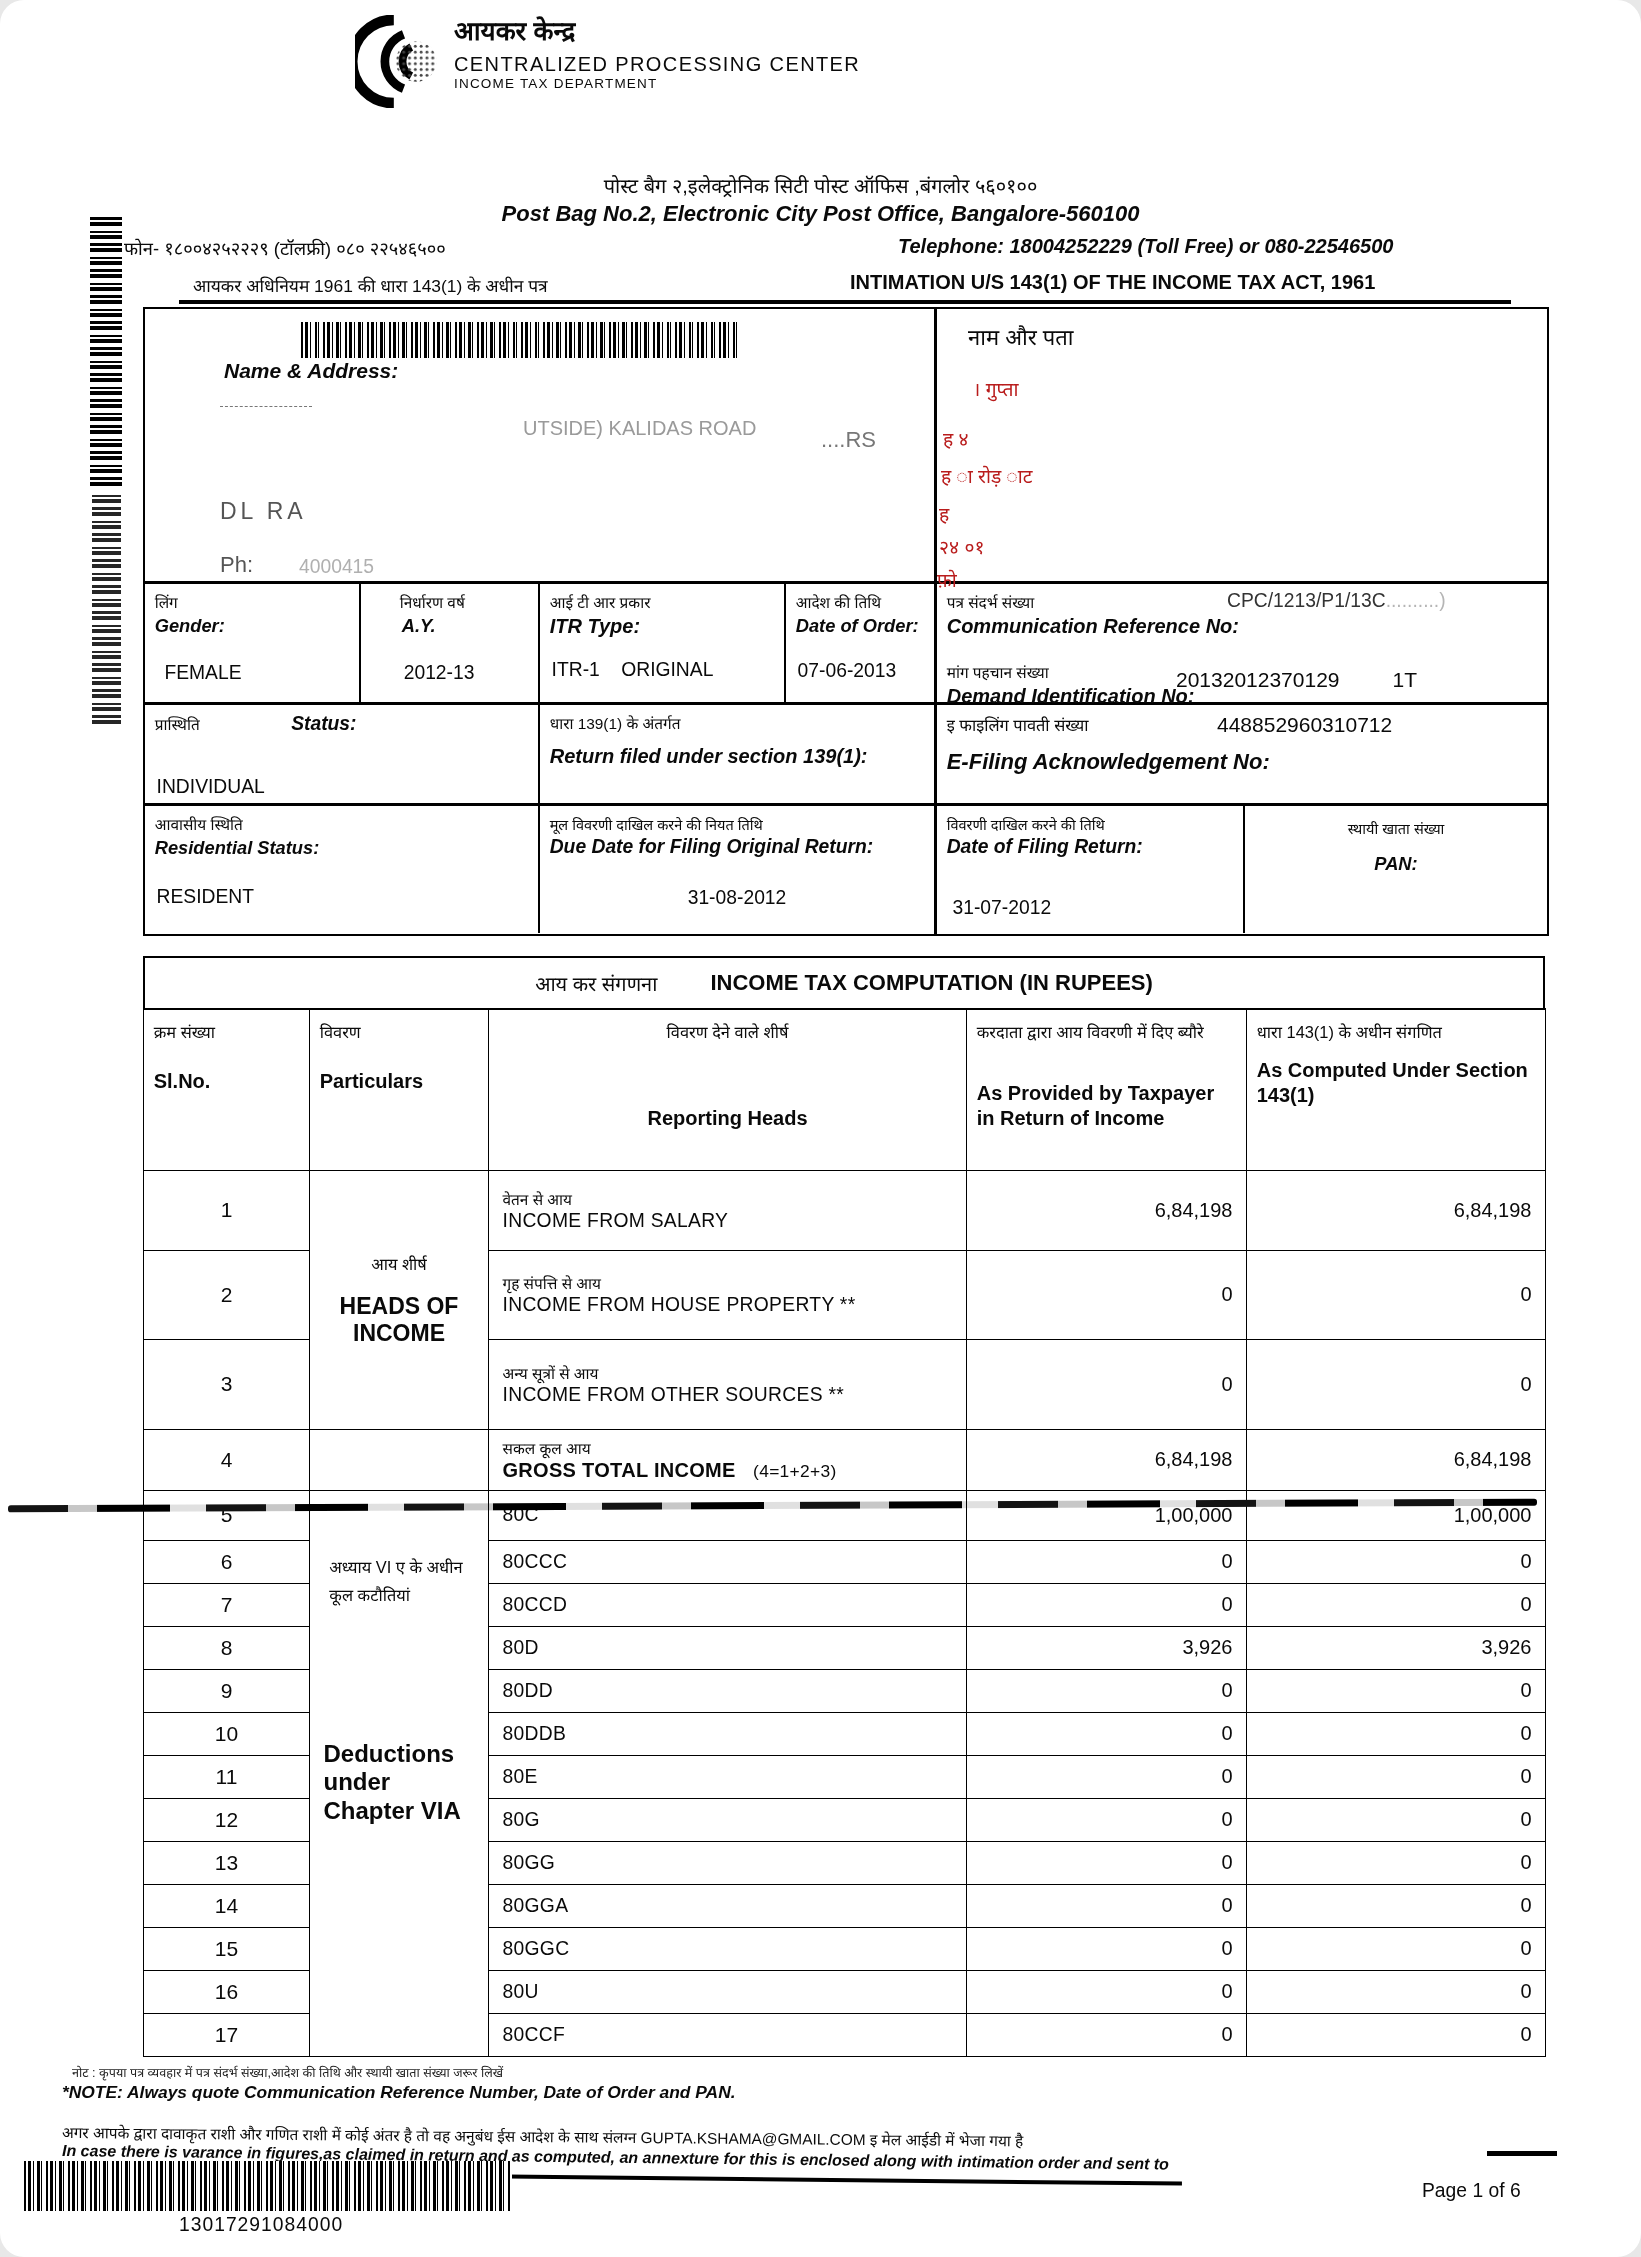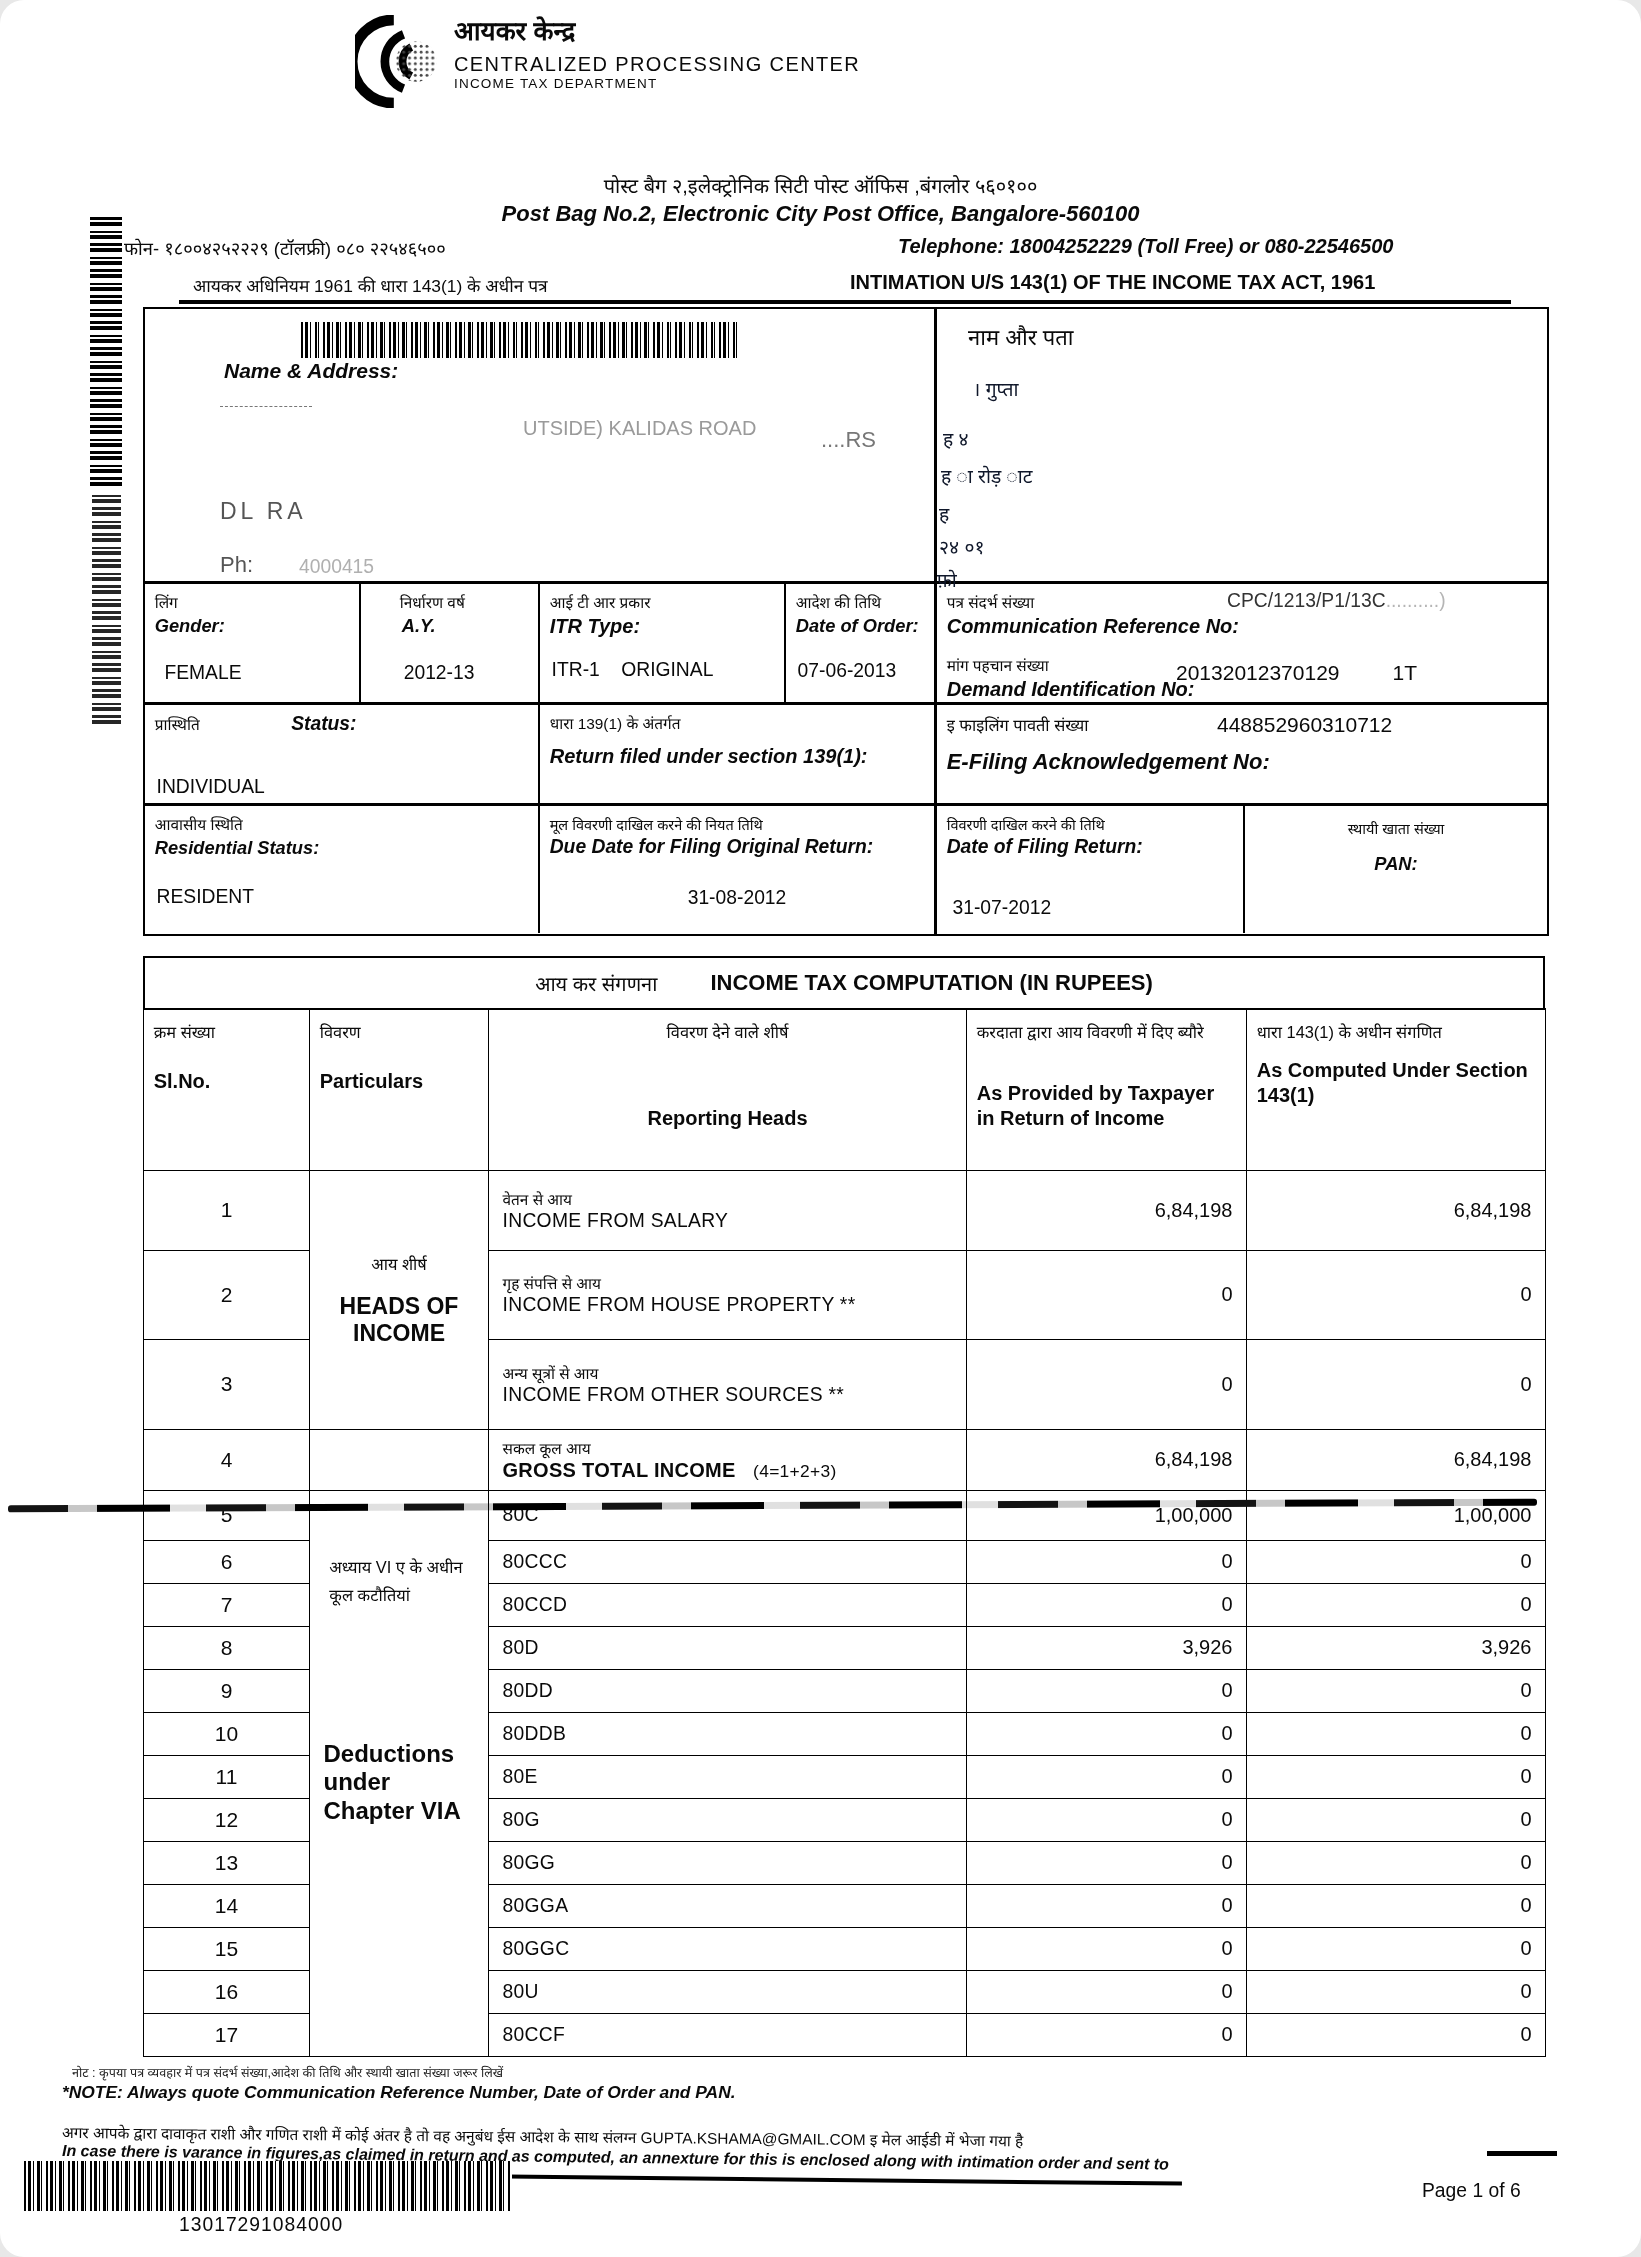--- a/index.html
+++ b/index.html
@@ -46,21 +46,21 @@
 
   #na-label{left:79px;top:50px;font-size:21px;}
   #na-dash{left:75px;top:97px;width:92px;border-top:1.9px dashed #777;}
   #na-l1{left:378px;top:108px;font-size:20px;color:#9a9a9a;}
   #na-l1b{left:676px;top:118px;font-size:22px;color:#777;}
   #na-l2{left:75px;top:189px;font-size:23px;color:#555;letter-spacing:3.9px;}
   #na-l3{left:75px;top:243px;font-size:22px;color:#555;}
   #na-l3f{left:154px;top:247px;font-size:19.3px;color:#b0b0b0;}
 
   #hb-label{left:823px;top:11.6px;font-size:22px;}
-  .hb-faded{position:absolute;font-size:19.3px;color:#0f172a;}
+  .hb-faded{position:absolute;font-size:19.3px;color:#b91c1c;}
 
   
   #comp{left:143px;top:956px;width:1402px;}
   #comp-title{display:flex;justify-content:center;gap:53px;align-items:center;height:50px;}
   #comp-title .t-hi{font-size:20px;}
   #comp-title .t-en{font-size:22px;font-weight:bold;}
   table#ctab{border-collapse:collapse;table-layout:fixed;width:1402px;}
   #ctab th,#ctab td{border:1.9px solid #000;vertical-align:middle;box-sizing:border-box;}
   #ctab thead th{border-top:2.9px solid #000;height:161px;vertical-align:top;text-align:left;padding:9.7px 9.7px;font-weight:normal;}
   #ctab .h-hi{font-size:16.4px;line-height:1.5;}
@@ -171,21 +171,21 @@
       <div class="lab-en">Date of Order:</div>
       <div class="val" style="margin:23px 0 0 1.9px;">07-06-2013</div>
     </div>
     <div class="cell" style="left:792px;top:275px;width:610px;height:60px;">
       <div class="lab-hi">पत्र संदर्भ संख्या</div>
       <div class="lab-en" style="font-size:20px;">Communication Reference No:</div>
       <div class="abs" style="left:290px;top:5.8px;font-size:19.3px;color:#333;">
         <span>CPC/1213/P1/13C</span><span class="vfaded">..........)</span>
       </div>
     </div>
-    <div class="cell" style="left:792px;top:338px;width:610px;height:58px;">
+    <div class="cell" style="left:792px;top:345px;width:610px;height:58px;">
       <div class="lab-hi">मांग पहचान संख्या</div>
       <div class="lab-en" style="font-size:20px;">Demand Identification No:</div>
       <div class="abs" style="left:239px;top:13.5px;font-size:21px;">
         <span>20132012370129</span><span style="margin-left:53px;">1T</span>
       </div>
     </div>
 
     <div class="cell" style="left:0;top:396px;width:393px;height:98px;">
       <span class="lab-hi">प्रास्थिति</span>
       <span class="bi" style="font-size:19.3px;margin-left:87px;">Status:</span>

